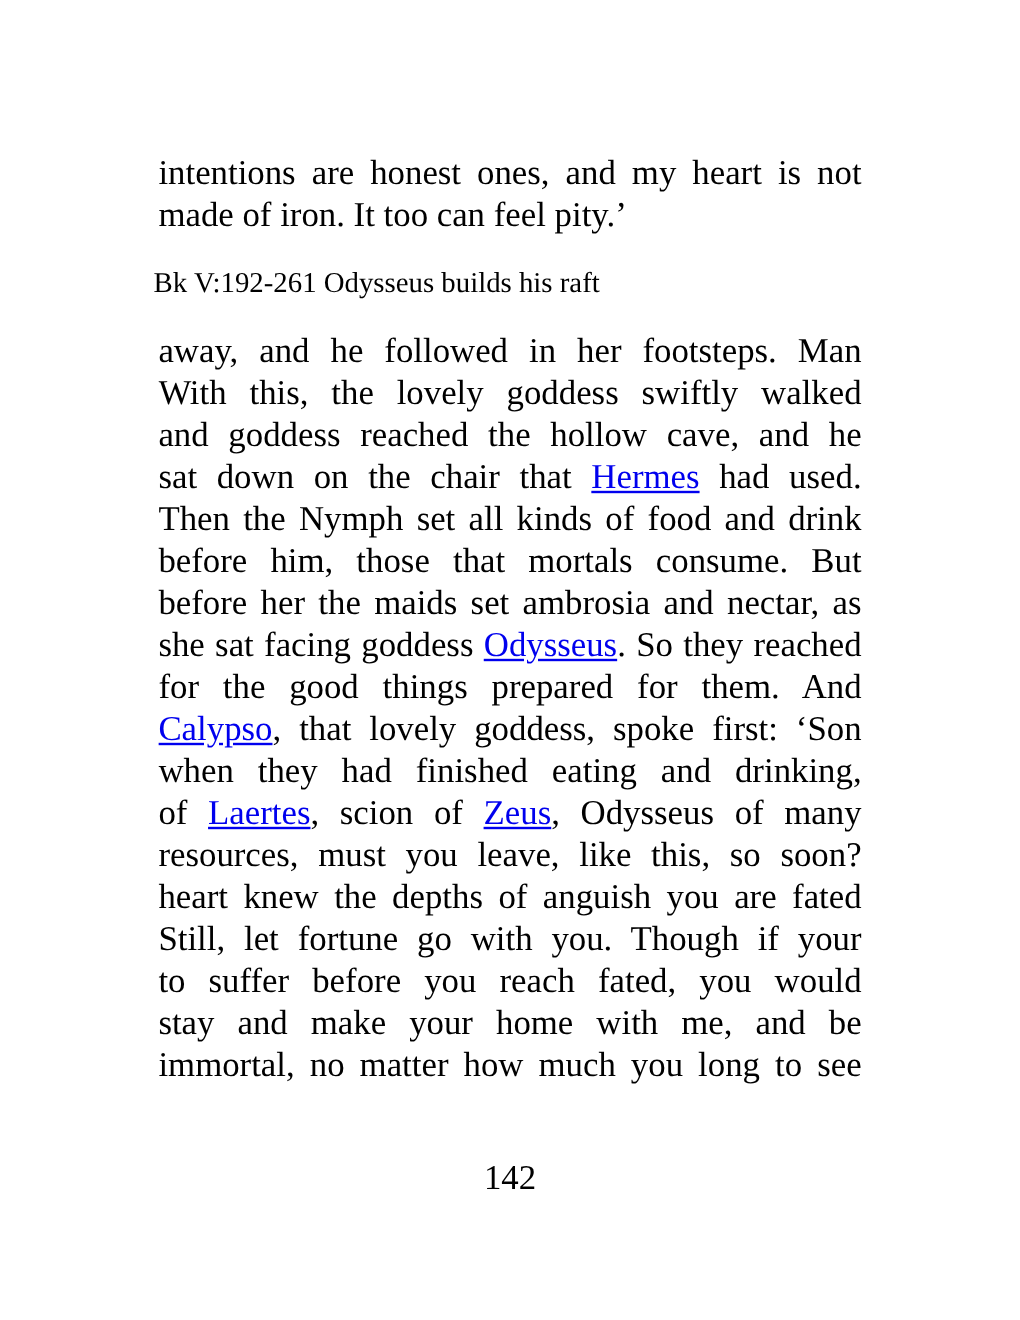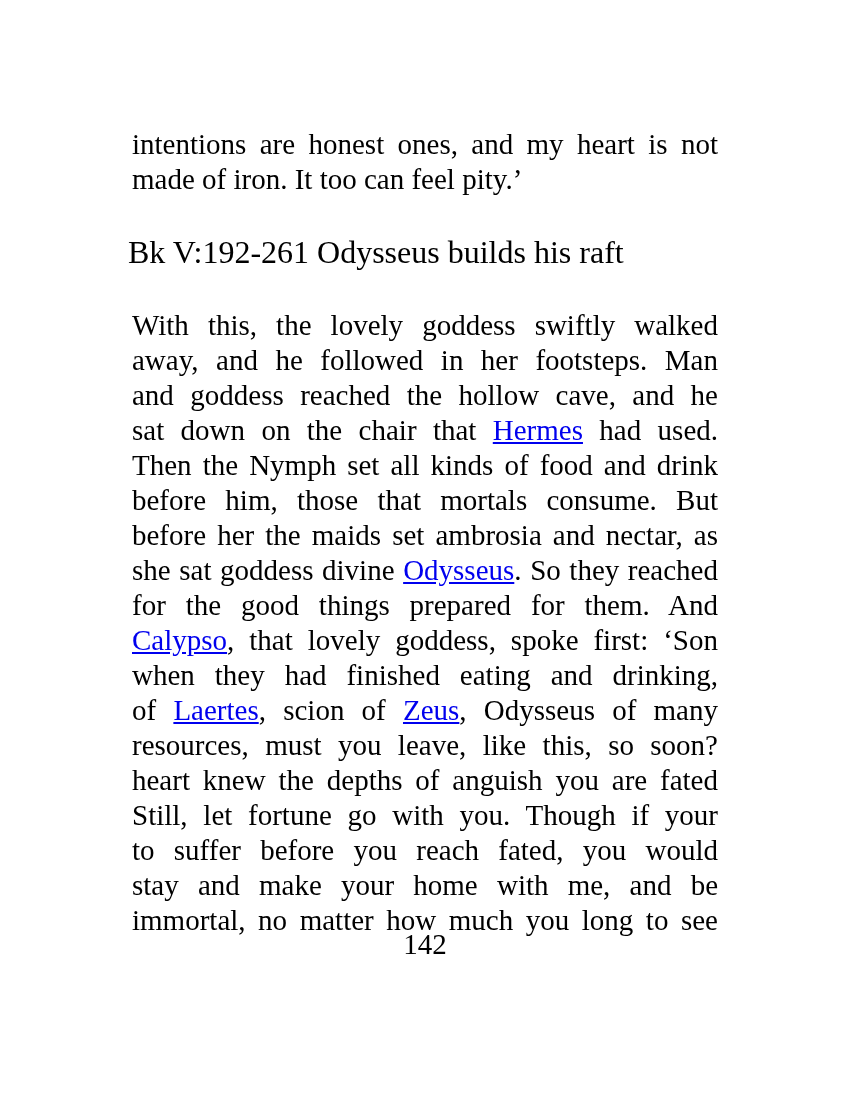--- a/index.html
+++ b/index.html
@@ -19,22 +19,22 @@
   .text-block {
     position: absolute;
     left: 128px;
     top: 123px;
     width: 594px;
   }
   .paragraph {
     margin: 4px;
   }
   .heading {
-    margin: 38px 0;
-    font-size: 32px;
+    margin: 22px 0;
+    font-size: 24px;
     font-weight: normal;
     line-height: 35px;
     white-space: nowrap;
   }
   .line {
     line-height: 35px;
     height: 35px;
     overflow: hidden;
   }
   .line.j {
@@ -42,44 +42,44 @@
     text-align-last: justify;
     text-justify: inter-word;
   }
   a.link {
     color: var(--link-color, #0000ee);
     cursor: pointer;
   }
   .page-number {
     position: absolute;
     left: 0;
-    top: 927px;
+    top: 965px;
     width: 850px;
     line-height: 35px;
     text-align: center;
   }
 </style>
 </head>
 <body style="background: rgb(255, 255, 255); color: rgb(0, 0, 0); --link-color: #0000ee;">
 
 <div class="text-block">
   <div class="paragraph">
       <div class="line j"><span>intentions are honest ones, and my heart is not</span></div>
       <div class="line"><span>made of iron. It too can feel pity.’</span></div>
     </div>
   <div class="heading">Bk V:192-261 Odysseus builds his raft</div>
   <div class="paragraph">
+      <div class="line j"><span>away, and he followed in her footsteps. Man</span></div>
       <div class="line j"><span>With this, the lovely goddess swiftly walked</span></div>
-      <div class="line j"><span>away, and he followed in her footsteps. Man</span></div>
       <div class="line j"><span>and goddess reached the hollow cave, and he</span></div>
       <div class="line j"><span>sat down on the chair that </span><a href="#" class="link">Hermes</a><span> had used.</span></div>
       <div class="line j"><span>Then the Nymph set all kinds of food and drink</span></div>
       <div class="line j"><span>before him, those that mortals consume. But</span></div>
       <div class="line j"><span>before her the maids set ambrosia and nectar, as</span></div>
-      <div class="line j"><span>she sat goddess divine </span><a href="#" class="link">Odysseus</a><span>. So they reached</span></div>
+      <div class="line j"><span>she sat facing goddess </span><a href="#" class="link">Odysseus</a><span>. So they reached</span></div>
       <div class="line j"><span>for the good things prepared for them. And</span></div>
       <div class="line j"><a href="#" class="link">Calypso</a><span>, that lovely goddess, spoke first: ‘Son</span></div>
       <div class="line j"><span>when they had finished eating and drinking,</span></div>
       <div class="line j"><span>of </span><a href="#" class="link">Laertes</a><span>, scion of </span><a href="#" class="link">Zeus</a><span>, Odysseus of many</span></div>
       <div class="line j"><span>resources, must you leave, like this, so soon?</span></div>
       <div class="line j"><span>heart knew the depths of anguish you are fated</span></div>
       <div class="line j"><span>Still, let fortune go with you. Though if your</span></div>
       <div class="line j"><span>to suffer before you reach fated, you would</span></div>
       <div class="line j"><span>stay and make your home with me, and be</span></div>
       <div class="line j"><span>immortal, no matter how much you long to see</span></div>

